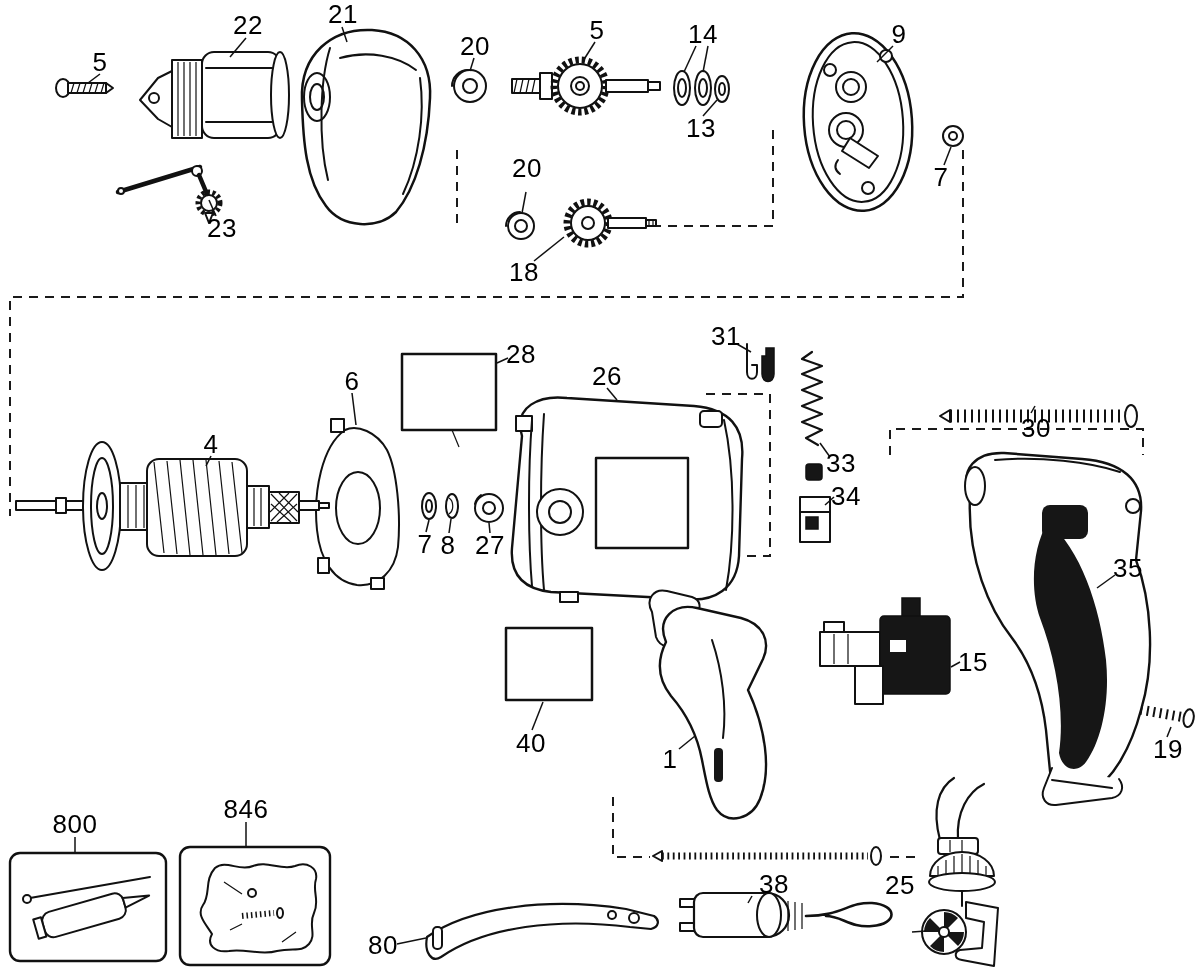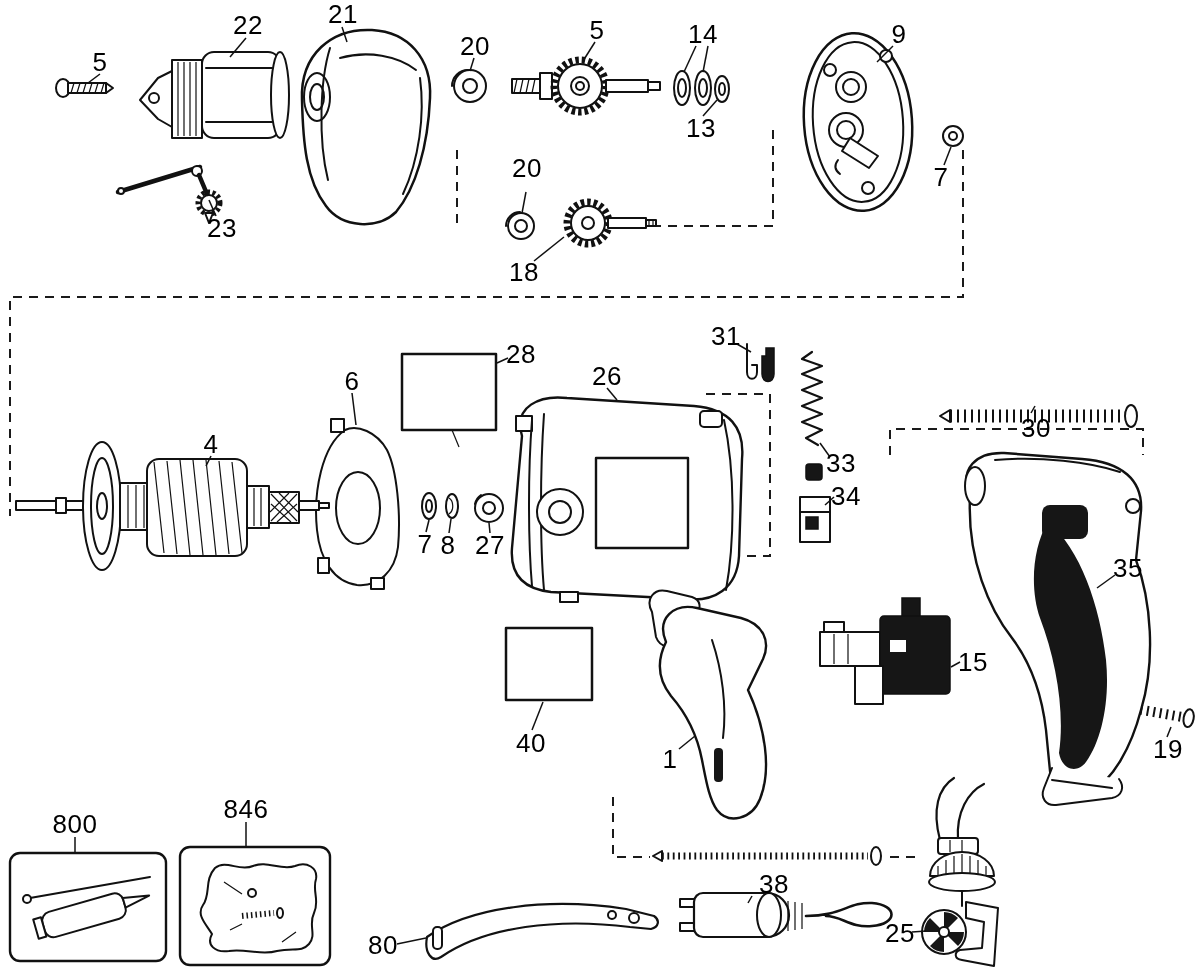--- a/index.html
+++ b/index.html
@@ -372,15 +372,15 @@
       <div class="callout" style="left: 490px; top: 545px;">27</div>
       <div class="callout" style="left: 1128px; top: 568px;">35</div>
       <div class="callout" style="left: 973px; top: 662px;">15</div>
       <div class="callout" style="left: 531px; top: 743px;">40</div>
       <div class="callout" style="left: 670px; top: 759px;">1</div>
       <div class="callout" style="left: 1168px; top: 749px;">19</div>
       <div class="callout" style="left: 75px; top: 824px;">800</div>
       <div class="callout" style="left: 246px; top: 809px;">846</div>
       <div class="callout" style="left: 774px; top: 884px; text-align: center;">38</div>
       <div class="callout" style="left: 383px; top: 945px;">80</div>
-      <div class="callout" style="left: 900px; top: 933px;">25</div>
+      <div class="callout" style="left: 900px; top: 885px;">25</div>
     </div>
 </div>
 
 </body></html>

